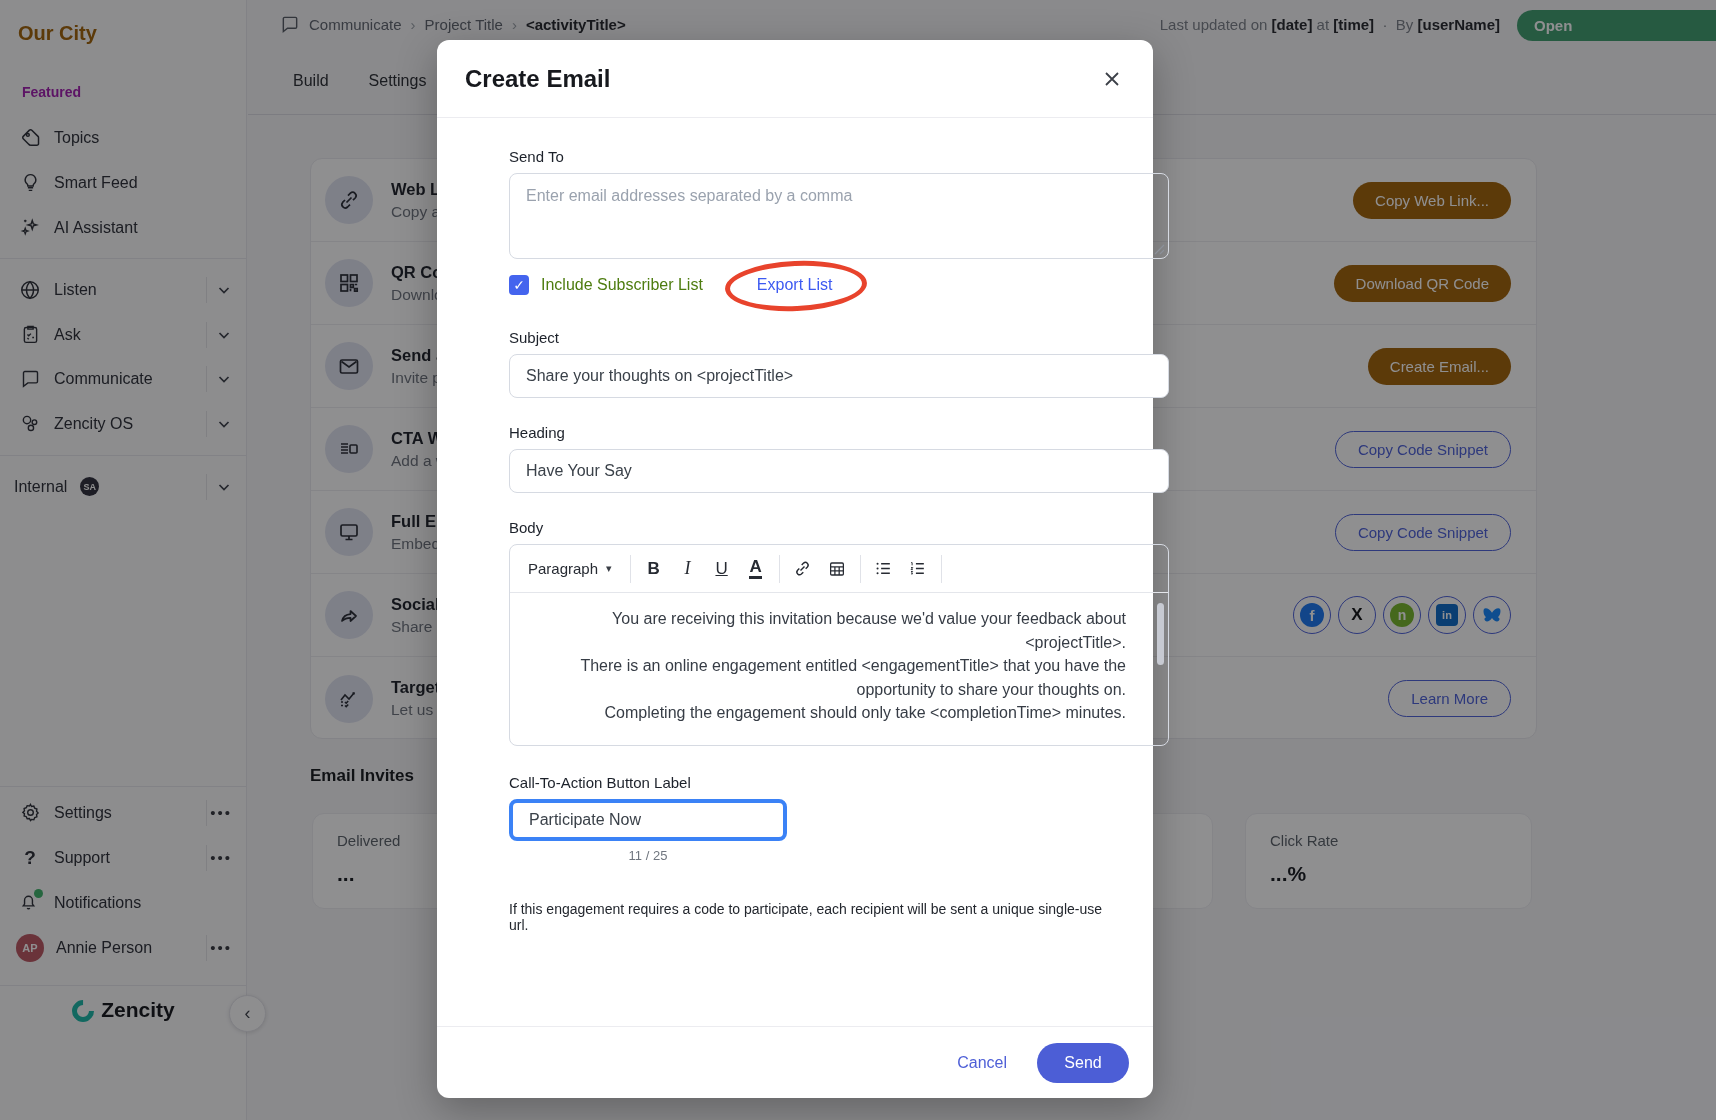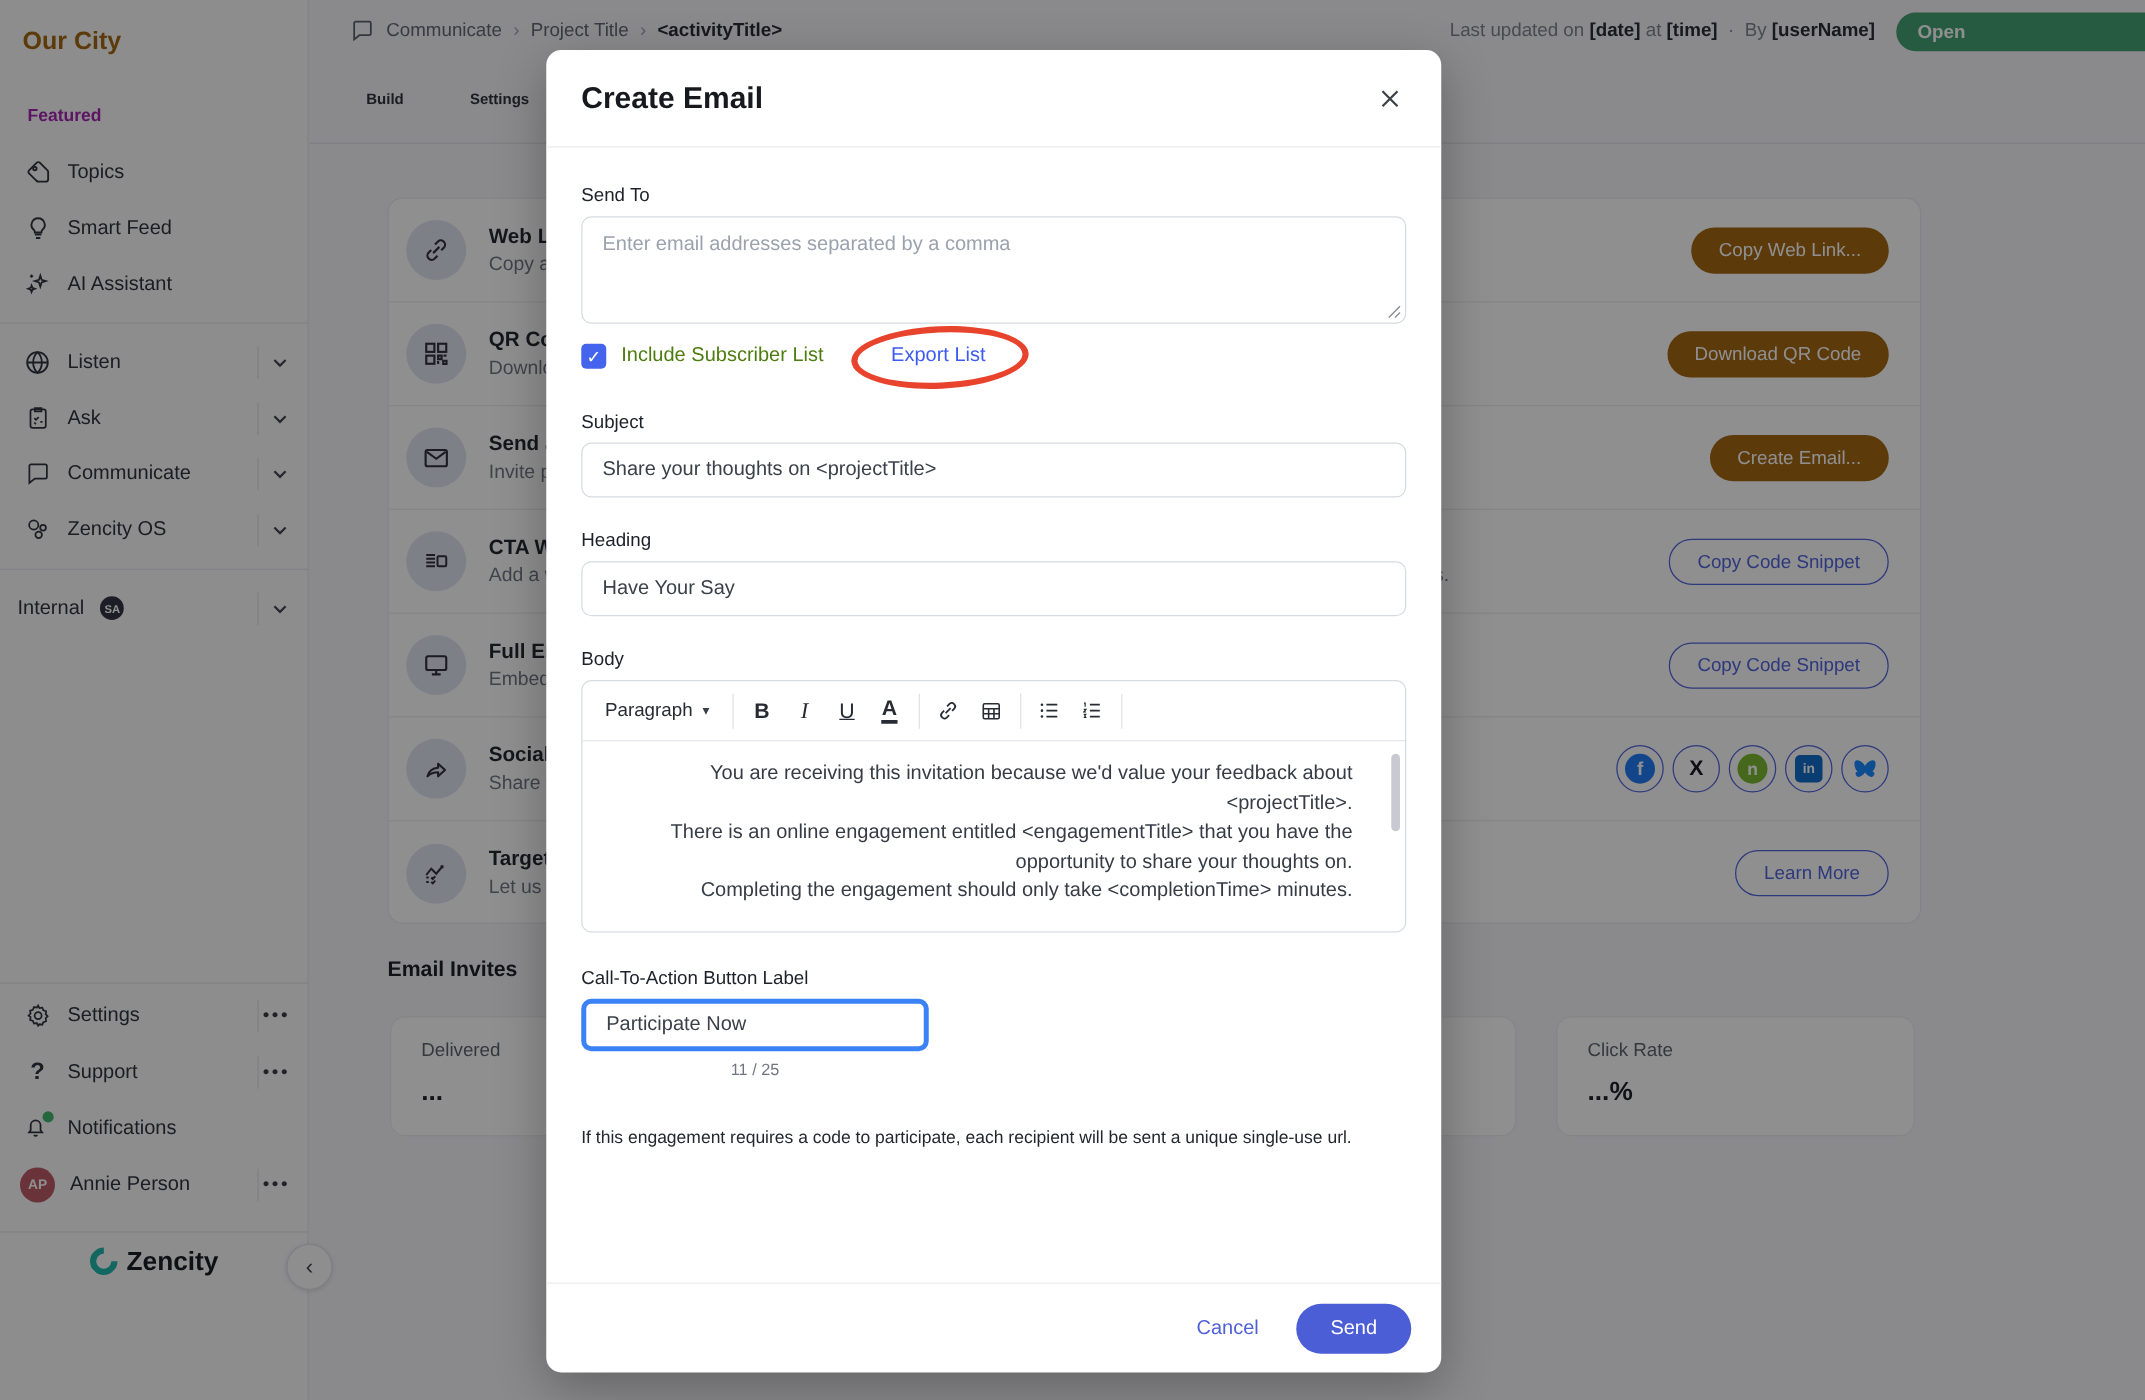--- a/index.html
+++ b/index.html
@@ -18,38 +18,38 @@
   .srow .chev { position:absolute; right:15px; width:16px; height:16px; color:#3c4049; }
   .srow .mini-sep { position:absolute; right:40px; width:1px; height:26px; background:#e3e3e8; }
   .srow .dots { position:absolute; right:15px; font-size:15px; letter-spacing:2px; color:#34373e; }
   .sdivider { position:absolute; left:0; width:247px; height:1px; background:#e7e7ec; }
   .sa-badge { width:19px; height:19px; border-radius:50%; background:#2e2e3a; color:#fff;
     font-size:9px; font-weight:bold; display:flex; align-items:center; justify-content:center; margin-left:13px; }
   .bell-wrap { position:relative; width:24px; height:24px; }
   .green-dot { position:absolute; right:-1px; top:-2px; width:9px; height:9px; border-radius:50%; background:#3db46a; }
   .avatar { width:28px; height:28px; border-radius:50%; background:#bb5560; color:#fff; font-size:11px; font-weight:bold;
     display:flex; align-items:center; justify-content:center; margin-left:16px; flex:0 0 28px; }
-  .zlogo { position:absolute; left:0; top:998px; width:247px; display:flex; align-items:flex-start; justify-content:center; gap:7px; }
+  .zlogo { position:absolute; left:0; top:998px; width:247px; display:flex; align-items:flex-end; justify-content:center; gap:7px; }
   .zlogo-mark { width:22px; height:22px; border-radius:50%; border:5px solid #19b8a6; border-top-color:transparent; transform:rotate(45deg); }
   .zlogo-text { font-size:21px; font-weight:bold; color:#14161a; }
   .collapse-btn { position:absolute; left:229px; top:995px; width:37px; height:37px; border-radius:50%;
     background:#fdfdfe; border:1px solid #e2e2e8; box-shadow:0 1px 4px rgba(0,0,0,.12); z-index:12;
     display:flex; align-items:center; justify-content:center; font-size:18px; color:#3a3e46; cursor:pointer; }
 
   
   .content { position:absolute; left:248px; top:0; right:0; height:1120px; }
   .breadcrumb { position:absolute; left:32px; top:14px; display:flex; align-items:center; gap:9px; font-size:15px; color:#5e646e; }
   .breadcrumb .bc-strong { font-weight:bold; color:#23262c; }
   .breadcrumb .bc-sep { color:#9aa0a8; }
   .bc-icon { width:20px; height:20px; color:#555b64; }
   .updated { position:absolute; right:216px; top:16px; font-size:15px; color:#7b8089; white-space:nowrap; }
   .updated b { color:#23262c; font-weight:bold; }
   .status-badge { position:absolute; left:1269px; top:10px; width:230px; height:31px; border-radius:16px;
     background:#3e9d6e; color:#fff; font-size:15px; font-weight:bold; display:flex; align-items:center; padding-left:17px; }
-  .tabs { position:absolute; left:45px; top:72px; display:flex; gap:53px; font-size:12px; color:#2a2d33;font-weight:bold; }
+  .tabs { position:absolute; left:45px; top:72px; display:flex; gap:40px; font-size:16px; color:#2a2d33; }
   .tab { cursor:pointer; }
   .content-topline { position:absolute; left:0; right:0; top:114px; height:1px; background:#dddde3; }
 
   
   .share-card { position:absolute; left:62px; top:158px; width:1227px; height:581px;
     background:#fff; border:1px solid #e9e9ee; border-radius:12px; overflow:hidden; }
   .share-row { position:relative; height:83px; display:flex; align-items:center; border-bottom:1px solid #ececf1; }
   .share-row:last-child { border-bottom:none; }
   .icircle { width:48px; height:48px; border-radius:50%; background:#e0e3f1; margin-left:14px; flex:0 0 48px;
     display:flex; align-items:center; justify-content:center; color:#272b34; }
@@ -81,21 +81,21 @@
   
   .dim { position:absolute; inset:0; background:rgba(10,11,14,0.46); z-index:40; }
 
   
   .modal { position:absolute; left:437px; top:40px; width:716px; height:1058px; background:#fff; border-radius:12px;
     z-index:60; box-shadow:0 12px 40px rgba(0,0,0,.28); display:flex; flex-direction:column; }
   .m-header { flex:0 0 78px; display:flex; align-items:center; justify-content:space-between;
     padding:0 28px; border-bottom:1px solid #ececf0; }
   .m-title { font-size:24px; font-weight:bold; color:#17191e; }
   .m-close { width:26px; height:26px; color:#3c4048; cursor:pointer; display:flex; align-items:center; justify-content:center; }
-  .m-body { flex:1; padding:30px 28px 0; }
+  .m-body { flex:1; padding:30px 28px 0;margin-left:44px; }
   .f-label { font-size:15px; color:#1c212a; margin-bottom:8px; }
   .send-to-area { position:relative; width:660px; height:86px; border:1px solid #d6dae2; border-radius:8px; }
   .send-to-area textarea { width:100%; height:100%; border:none; outline:none; resize:none; border-radius:8px;
     padding:13px 16px; font-size:16px; color:#3a4149; font-family:inherit; background:transparent; }
   .send-to-area textarea::placeholder { color:#9aa2ae; }
   .resize-grip { position:absolute; right:3px; bottom:3px; width:11px; height:11px; pointer-events:none; color:#8b9099; }
   .check-row { display:flex; align-items:center; margin-top:16px; }
   .checkbox { width:20px; height:20px; border-radius:4px; background:#4464ee; color:#fff; font-size:14px;
     display:flex; align-items:center; justify-content:center; cursor:pointer; }
   .check-lbl { margin-left:12px; font-size:16px; color:#4d7c0f; }

